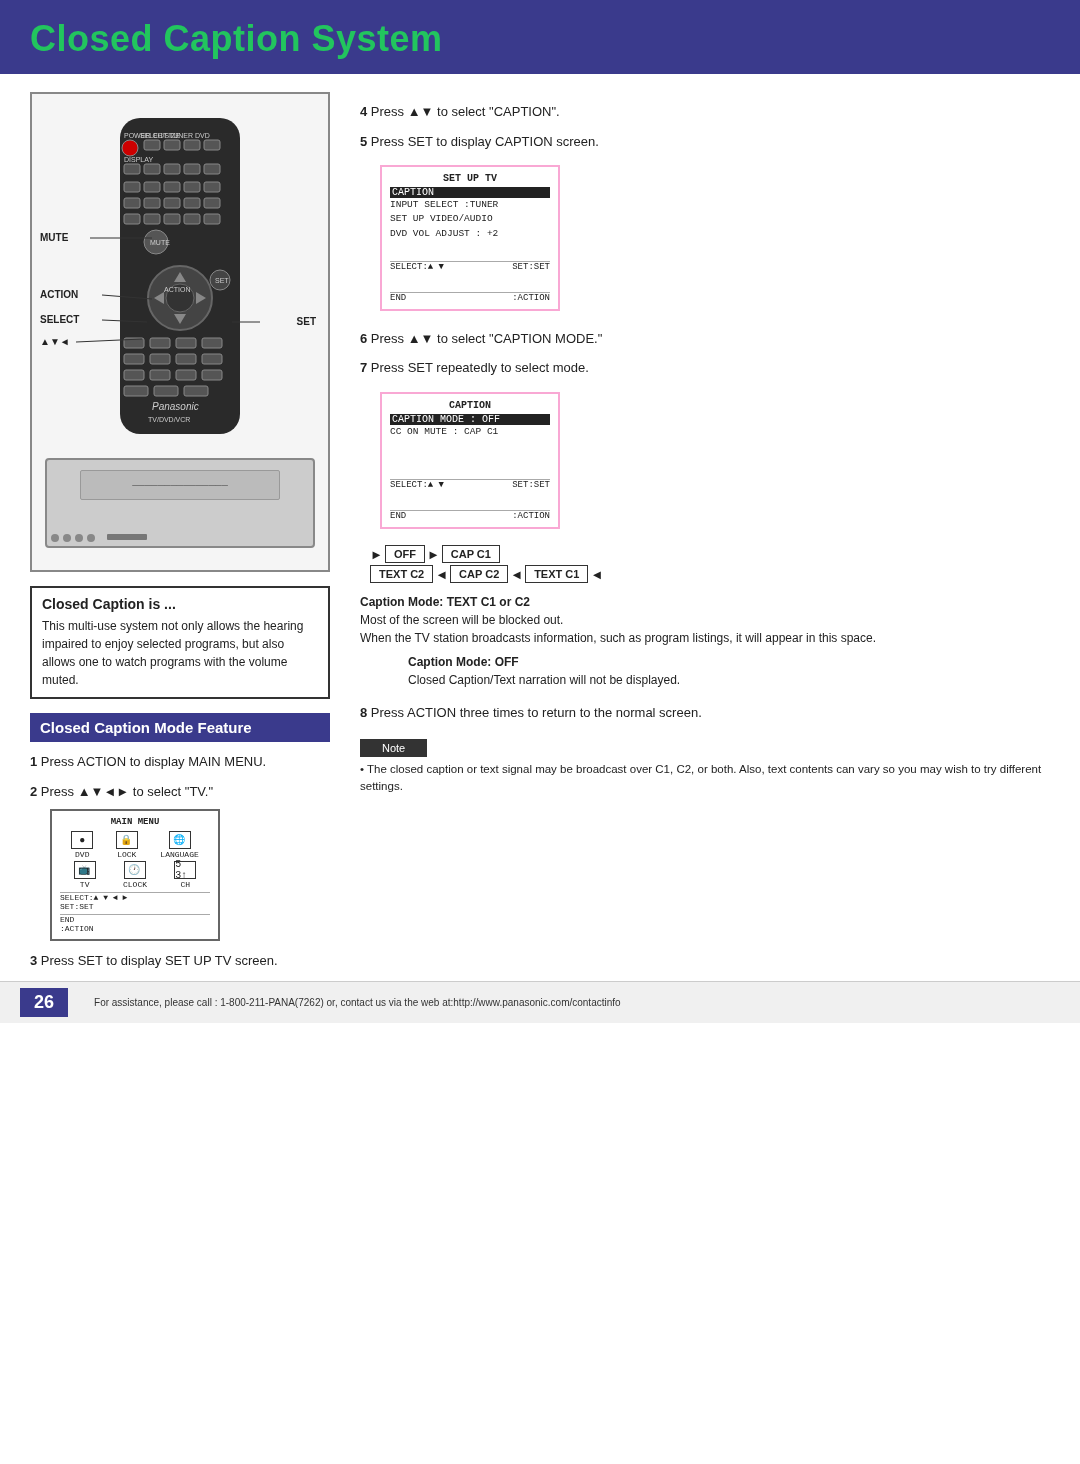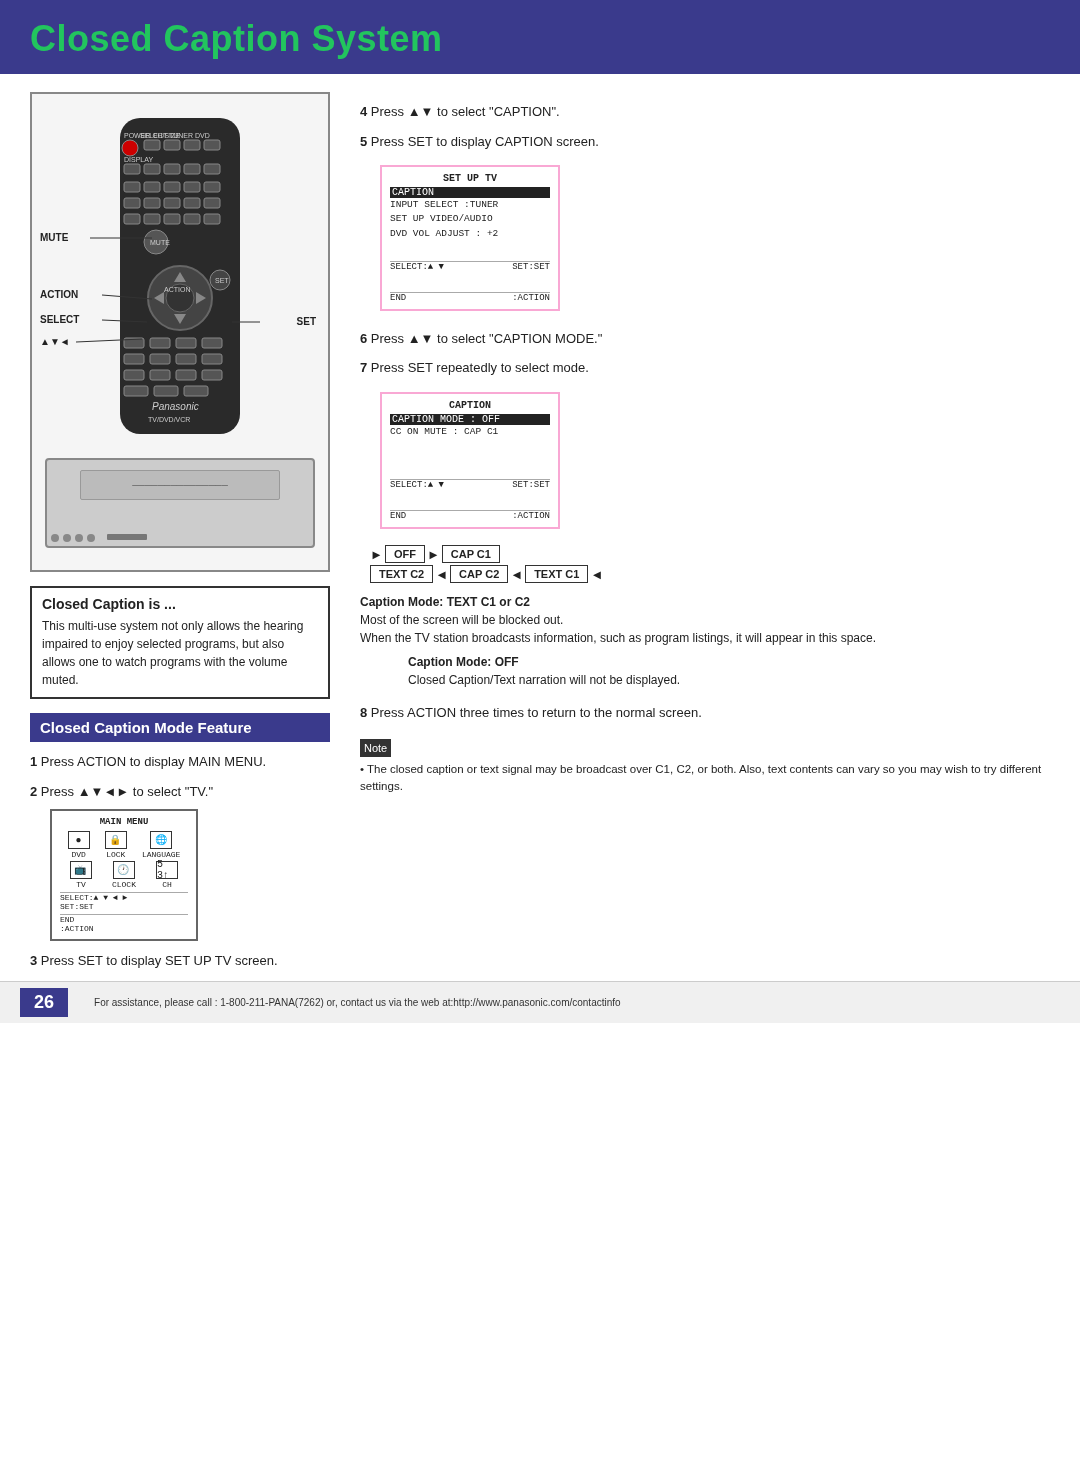--- a/index.html
+++ b/index.html
@@ -159,21 +159,21 @@
     .caption-desc strong { font-weight: bold; }
 
     
     .main-menu-screen {
       border: 2px solid #666;
       padding: 6px 8px;
       font-size: 9px;
       font-family: 'Courier New', monospace;
       background: #fff;
       display: inline-block;
-      width: 148px;
+      width: 170px;
     }
     .mm-title {
       text-align: center;
       font-weight: bold;
       font-size: 9px;
       margin-bottom: 4px;
     }
     .mm-icons {
       display: flex;
       justify-content: space-around;
@@ -206,21 +206,21 @@
 
     
     .note-box {
       margin-top: 12px;
       font-size: 11.5px;
       line-height: 1.5;
     }
     .note-label {
       background: #333;
       color: #fff;
-      padding: 1px 4px;
+      padding: 1px 22px;
       font-size: 11px;
       display: inline-block;
       margin-bottom: 4px;
     }
 
     
     .page-footer {
       display: flex;
       align-items: center;
       background: #f0f0f0;

